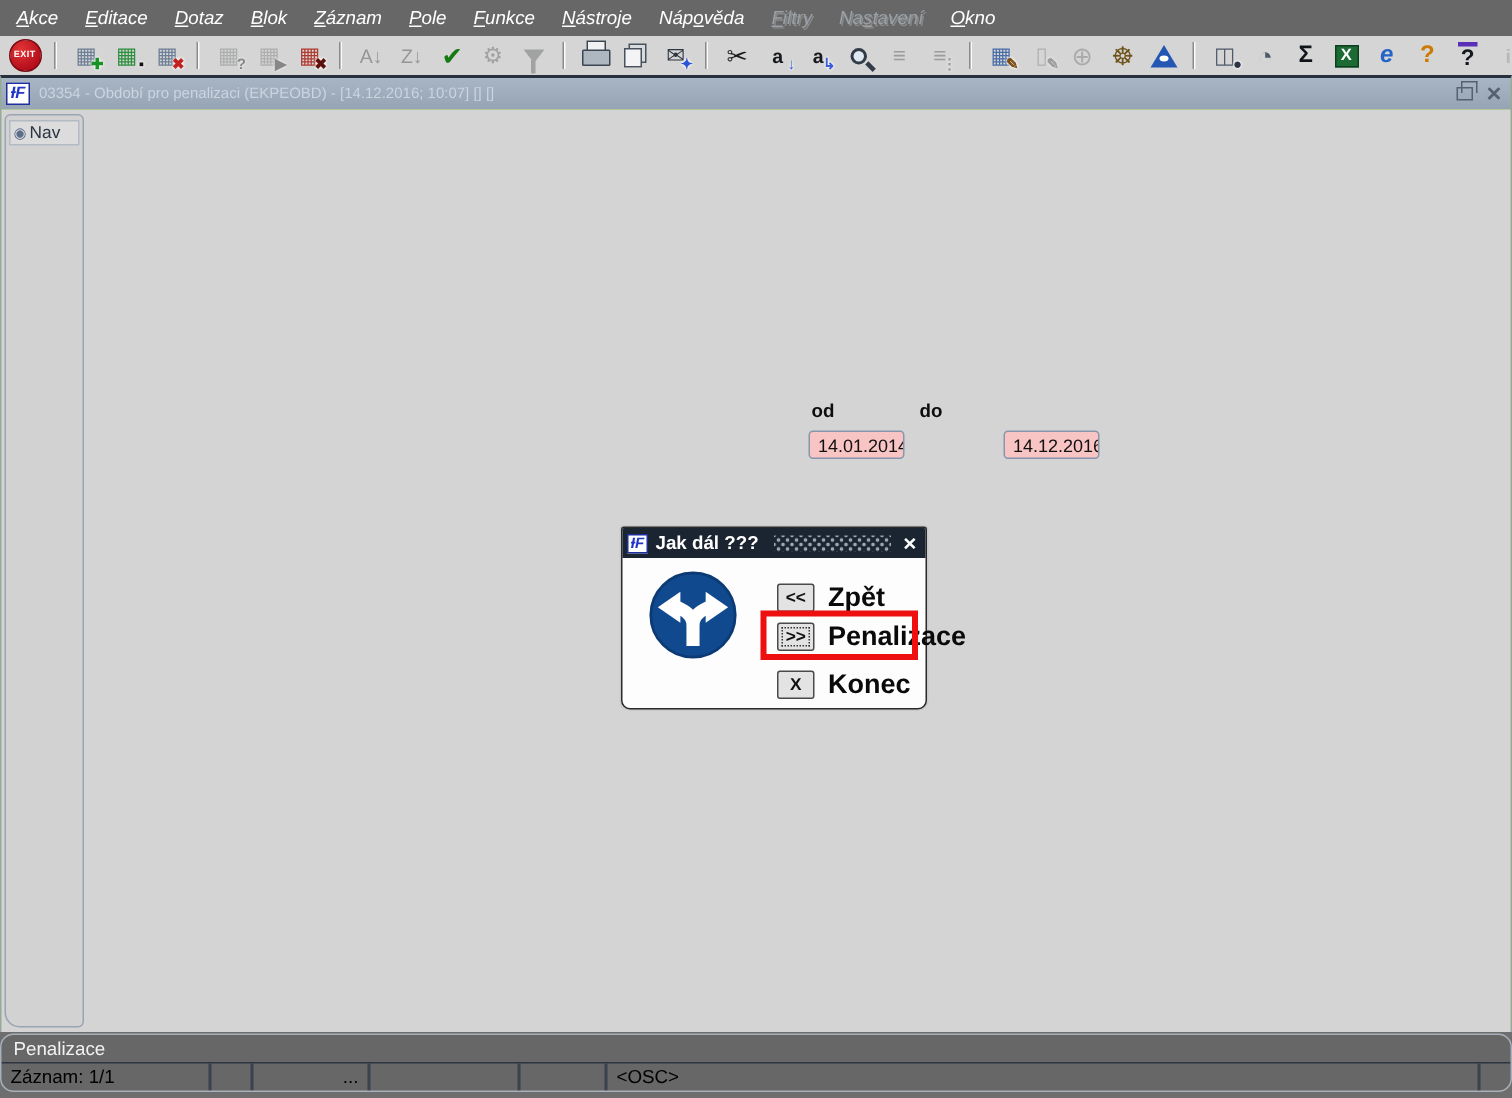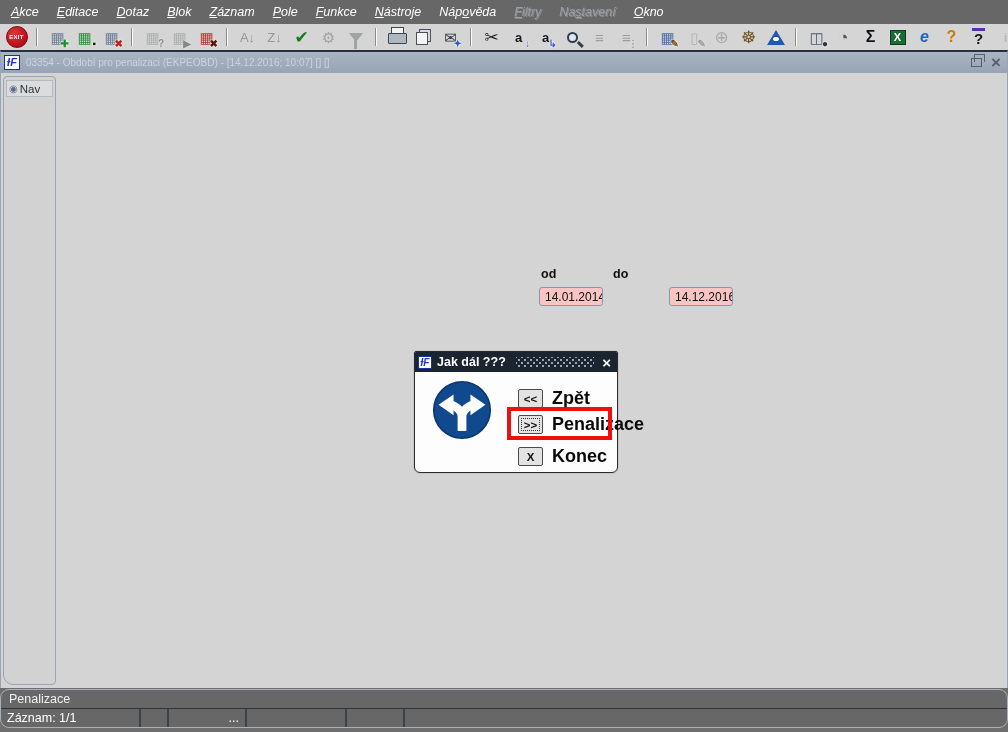--- a/index.html
+++ b/index.html
@@ -106,21 +106,21 @@
   .dlg-btn.focused { outline:1px dotted #333; outline-offset:-4px; }
   .dlg-btnlabel { font-size:18px; font-weight:bold; color:#0a0a0a; margin-left:9px; white-space:nowrap; }
   .dlg-hl { position:absolute; border:4px solid #ee1010; }
 
   
   .statusbar { position:absolute; left:0; top:689px; width:1008px; height:39px; background:#676767;
                border:1px solid #a8b0ba; border-radius:9px; overflow:hidden; }
   .status-row1 { height:18px; display:flex; align-items:center; padding-left:8px; color:#f2f2f2;
                  font-size:12.5px; }
   .status-row2 { height:19px; border-top:1px solid #2c3540; display:flex; align-items:stretch;
-                 color:#ffffff; font-size:12.5px; }
+                 color:#000000; font-size:12.5px; }
   .status-cell { display:flex; align-items:center; padding:0 6px; border-right:2px solid #39424e;
                  white-space:nowrap; overflow:hidden; flex:none; }
   .status-cell.right { justify-content:flex-end; }
   .status-cell.last { flex:1; border-right:none; border-left:none; }
 </style>
 </head>
 <body>
 
 <div class="menubar" id="menubar">
     <span class="menu-item"><u>A</u>kce</span>
@@ -318,15 +318,16 @@
 </div>
 
 <div class="statusbar">
   <div class="status-row1">Penalizace</div>
   <div class="status-row2" id="status-row2">
       <div class="status-cell" style="width: 140px;">Záznam: 1/1</div>
       <div class="status-cell" style="width: 28px;"></div>
       <div class="status-cell right" style="width: 78px;">...</div>
       <div class="status-cell" style="width: 100px;"></div>
       <div class="status-cell" style="width: 58px;"></div>
+      <div class="status-cell" style="width: 582px;">&lt;OSC&gt;</div>
       <div class="status-cell last"></div>
     </div>
 </div>
 
 </body></html>

